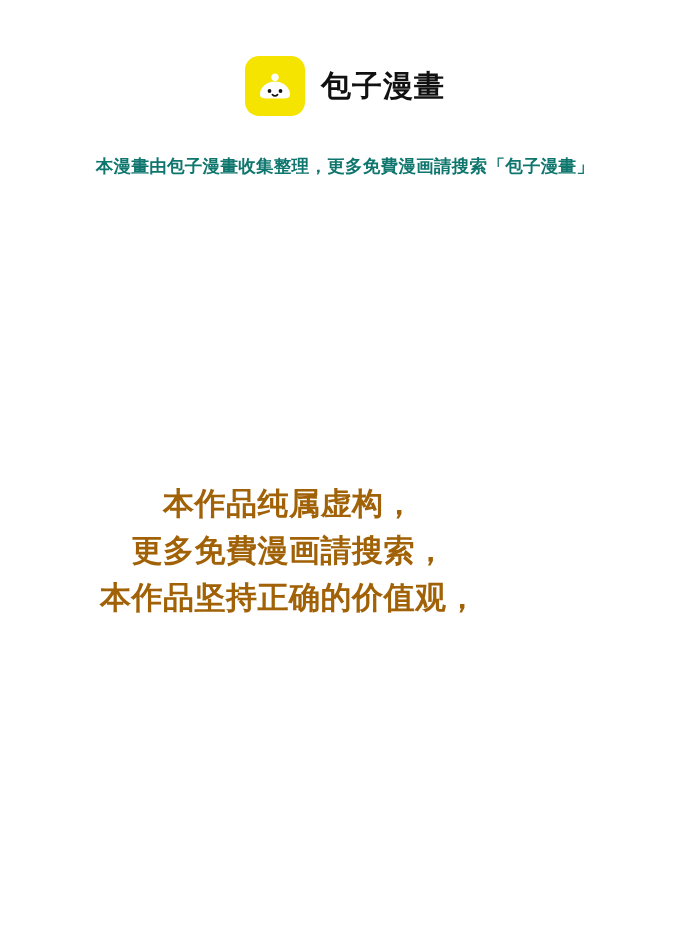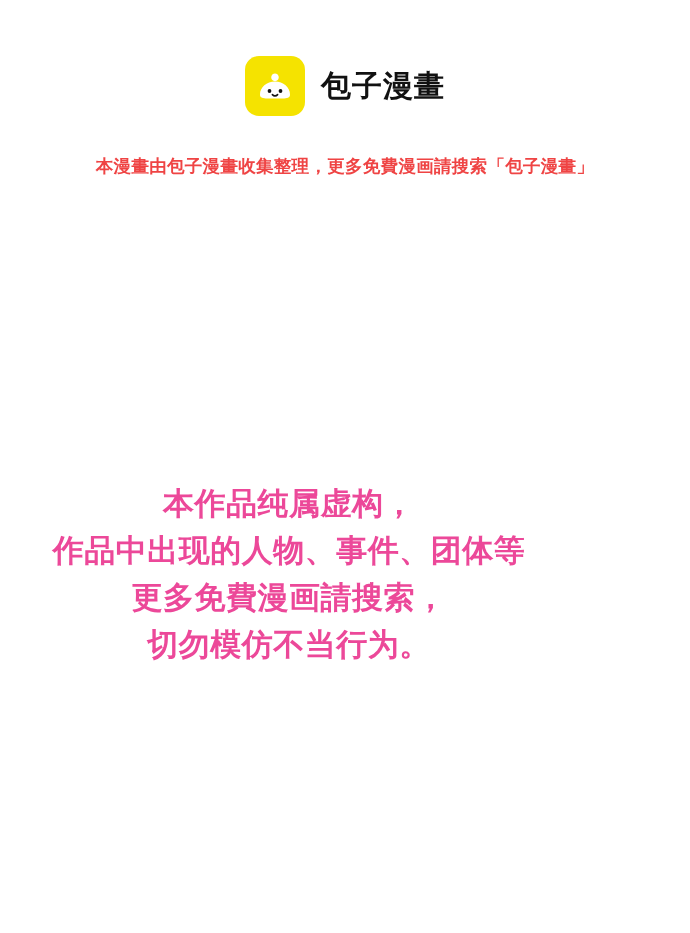--- a/index.html
+++ b/index.html
@@ -57,38 +57,38 @@
     letter-spacing: 1px;
     color: #111111;
     line-height: 1;
   }
 
   
   .notice {
     margin-top: 38px;
     font-size: 17.5px;
     font-weight: bold;
-    color: #ef4444;
+    color: #0f766e;
     letter-spacing: 0.3px;
     text-align: center;
     width: 640px;
     white-space: nowrap;
   }
 
   
   .disclaimer {
     position: absolute;
     top: 480px;
     left: 0;
     width: 578px;
     text-align: center;
     font-size: 31px;
     font-weight: bold;
     line-height: 1.52;
-    color: #ec4899;
+    color: #a16207;
     letter-spacing: 0.5px;
   }
 
   .disclaimer .line {
     display: block;
     white-space: nowrap;
   }
 </style>
 </head>
 <body>
@@ -105,18 +105,17 @@
         <path d="M19.4 30.6c.8.9 1.6 1.3 2.6 1.3s1.8-.4 2.6-1.3" stroke="#141414" stroke-width="1.6" fill="none" stroke-linecap="round"></path>
       </svg>
     </div>
     <div class="brand-name">包子漫畫</div>
   </div>
 
   <div class="notice">本漫畫由包子漫畫收集整理，更多免費漫画請搜索「包子漫畫」</div>
 
   <div class="disclaimer">
     <span class="line">本作品纯属虚构，</span>
-    <span class="line">作品中出现的人物、事件、团体等</span>
     <span class="line">更多免費漫画請搜索，</span>
-    <span class="line">切勿模仿不当行为。</span>
+    <span class="line">本作品坚持正确的价值观，</span>
   </div>
 
 </div>
 
 </body></html>

